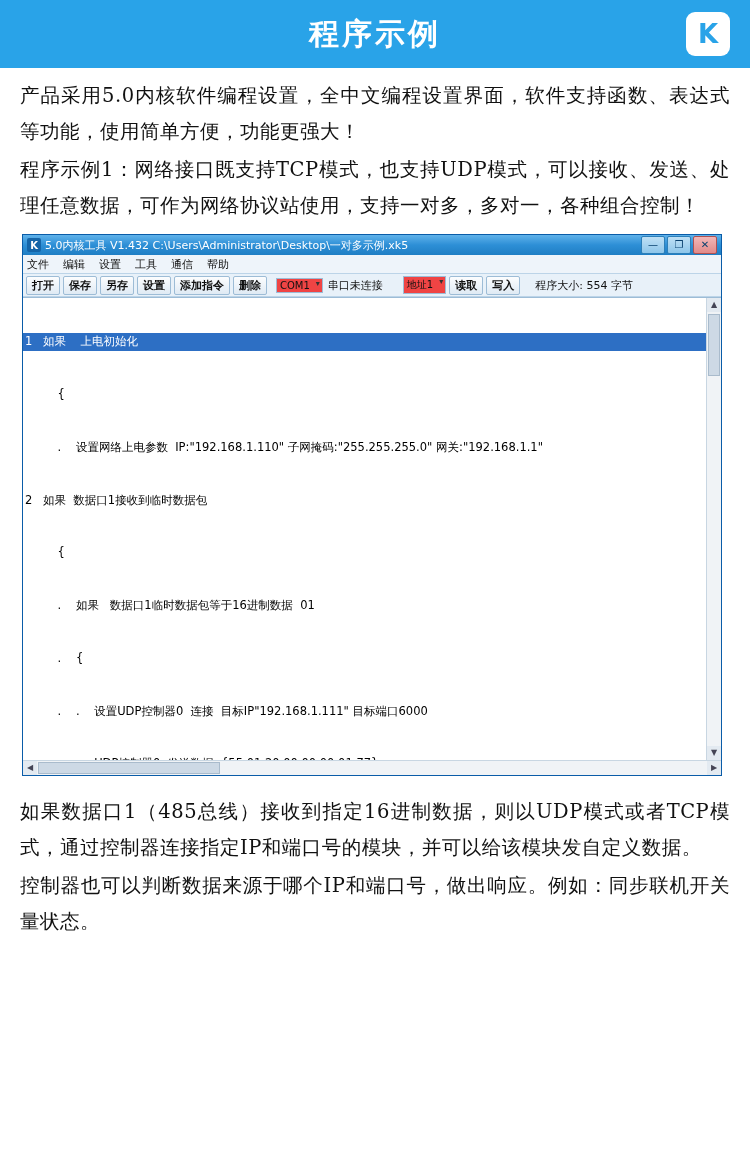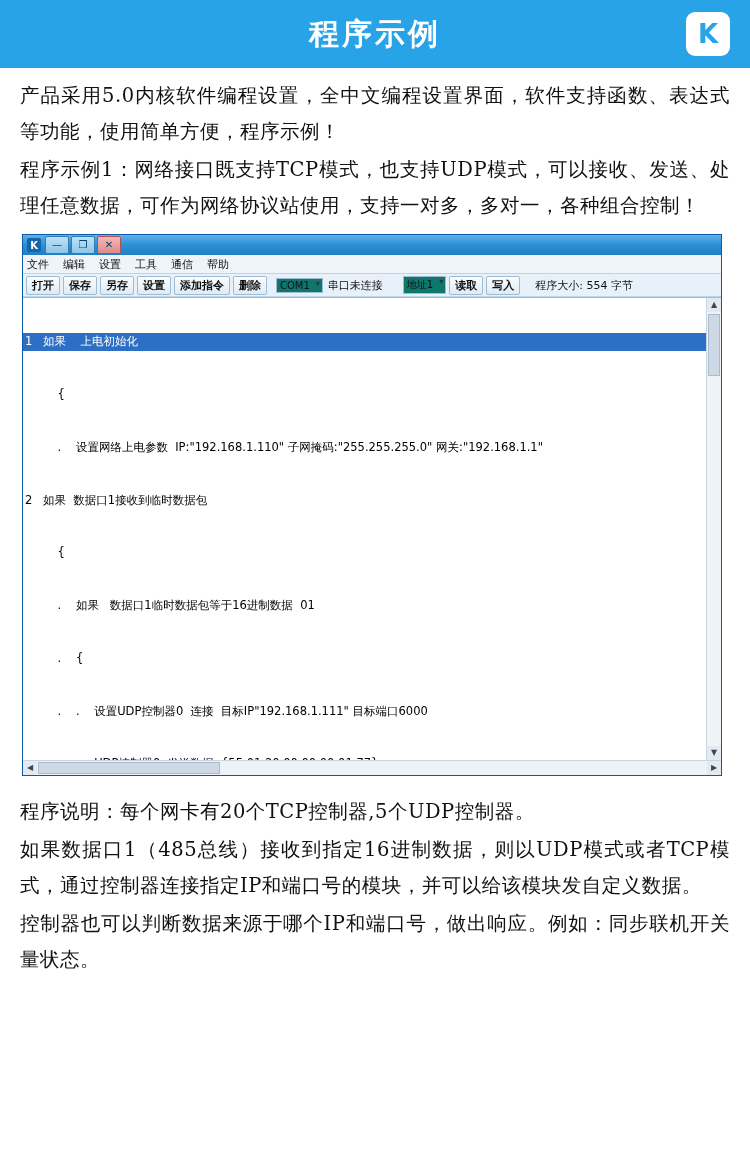--- a/index.html
+++ b/index.html
@@ -146,21 +146,21 @@
     border: 1px solid #9dbcd6;
     background: linear-gradient(to bottom,#fcfdfe,#dfeaf4);
     border-radius: 2px;
     color: #111;
     white-space: nowrap;
     font-weight: bold;
   }
   .tsel {
     font-size: 10px;
     border: 1px solid #9dbcd6;
-    background: #0f766e;
+    background: #ef4444;
     padding: 1px 12px 1px 3px;
     position: relative;
     white-space: nowrap;
     color: #111;
   }
   .tsel::after {
     content: "▾";
     position: absolute;
     right: 2px;
     top: 0px;
@@ -261,28 +261,29 @@
 <body>
 
 <div class="banner">
   <div class="banner-title">程序示例</div>
   <div class="banner-logo">
     <span>K</span>
   </div>
 </div>
 
 <div class="content">
-  <p class="para">产品采用5.0内核软件编程设置，全中文编程设置界面，软件支持函数、表达式等功能，使用简单方便，程序示例！</p>
+  <p class="para">产品采用5.0内核软件编程设置，全中文编程设置界面，软件支持函数、表达式等功能，使用简单方便，功能更强大！</p>
   <p class="para">程序示例1：网络接口既支持TCP模式，也支持UDP模式，可以接收、发送、处理任意数据，可作为网络协议站使用，支持一对多，多对一，各种组合控制！</p>
 </div>
 
 <div class="win">
 
   <div class="titlebar">
     <div class="tb-icon">K</div>
+    <div class="tb-text">5.0内核工具 V1.432 C:\Users\Administrator\Desktop\一对多示例.xk5</div>
     <div class="tb-buttons">
       <div class="tb-btn">—</div>
       <div class="tb-btn">❐</div>
       <div class="tb-btn close">✕</div>
     </div>
   </div>
 
   <div class="menubar">
     <span>文件</span>
     <span>编辑</span>
@@ -346,16 +347,15 @@
   </div>
 
   <div class="scroll-h">
     <div class="arr left">◀</div>
     <div class="thumb"></div>
     <div class="arr right">▶</div>
   </div>
 </div>
 
 <div class="content">
-  <p class="para">程序说明：每个网卡有20个TCP控制器,5个UDP控制器。</p>
   <p class="para">如果数据口1（485总线）接收到指定16进制数据，则以UDP模式或者TCP模式，通过控制器连接指定IP和端口号的模块，并可以给该模块发自定义数据。</p>
   <p class="para">控制器也可以判断数据来源于哪个IP和端口号，做出响应。例如：同步联机开关量状态。</p>
 </div>
 
 </body></html>

